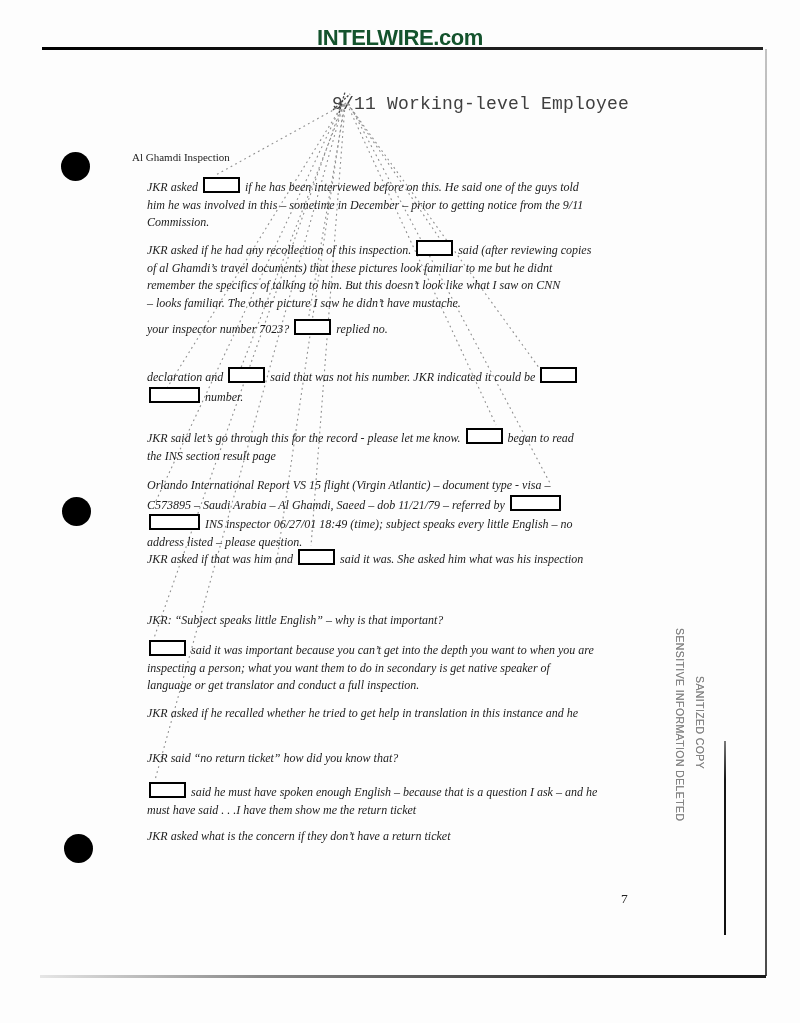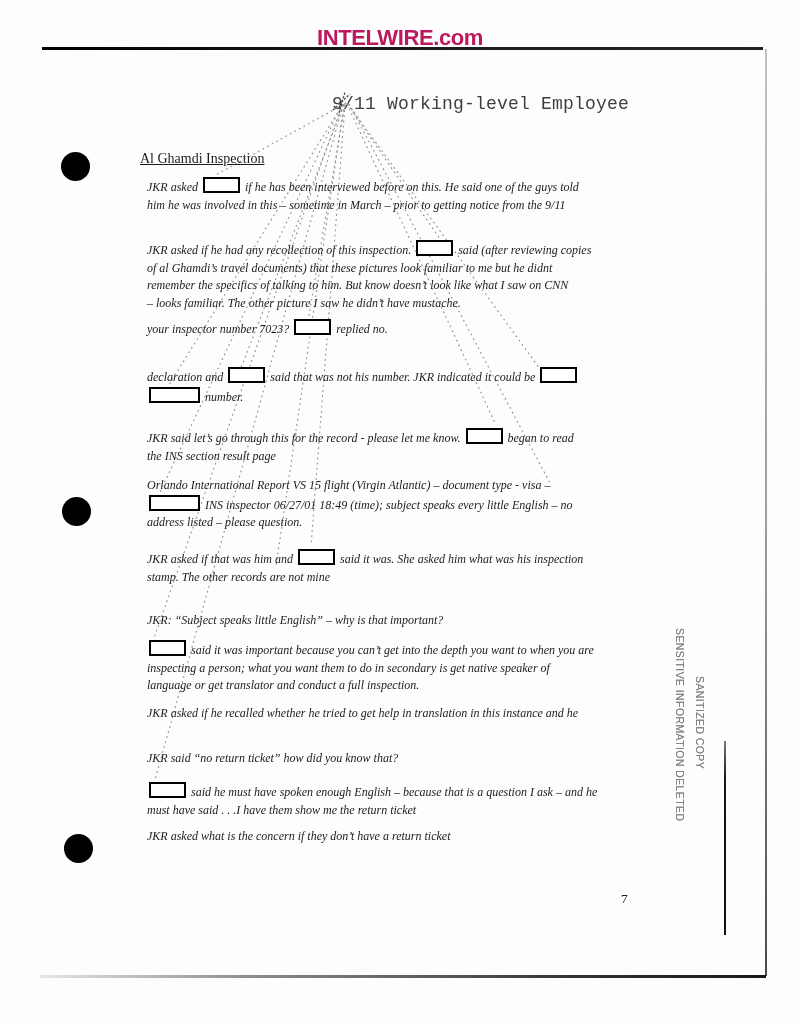--- a/index.html
+++ b/index.html
@@ -4,21 +4,21 @@
 <style>
   html,body{margin:0;padding:0;background:#ffffff;}
   #canvas{
     position:relative;width:800px;height:1023px;overflow:hidden;
     background:#fdfdfd;font-family:"Liberation Serif",serif;
   }
   
   #brand{
     position:absolute;top:25px;left:50%;transform:translateX(-50%);
     font-family:"Liberation Sans",sans-serif;font-weight:bold;
-    font-size:22px;letter-spacing:-0.4px;color:#be185d;white-space:nowrap;
+    font-size:22px;letter-spacing:-0.4px;color:#14532d;white-space:nowrap;
   }
   
   .top-edge{position:absolute;left:42px;top:47px;width:721px;height:3px;
     background:linear-gradient(to right,#000 0%,#1d1d1d 55%,#232323 100%);}
   .right-edge{position:absolute;left:765px;top:49px;width:2px;height:927px;
     background:linear-gradient(to bottom,#c2c2c2 0%,#9a9a9a 55%,#4a4a4a 100%);}
   .bottom-edge{position:absolute;left:40px;top:975px;width:726px;height:3px;
     background:linear-gradient(to right,#e6e6e6 0%,#8a8a8a 30%,#303030 75%,#1a1a1a 100%);}
   
   .hole{position:absolute;width:29px;height:29px;border-radius:50%;background:#000;}
@@ -28,22 +28,22 @@
   
   #class-header{
     position:absolute;left:332px;top:94px;
     font-family:Liberation Mono, monospace;
     font-size:18px;color:#3f3f3f;letter-spacing:0.2px;white-space:nowrap;
   }
   
   #leaders{position:absolute;left:0;top:0;pointer-events:none;}
   
   #section-heading{
-    position:absolute;left:140px;top:151px;font-size:14px;color:#1b1b1b;
-    text-decoration:underline;white-space:nowrap;
+    position:absolute;left:132px;top:151px;font-size:11px;color:#1b1b1b;
+    white-space:nowrap;
   }
   .para{
     position:absolute;left:147px;white-space:nowrap;
     font-size:12px;line-height:17.5px;color:#1b1b1b;font-style:italic;
   }
   .redaction{
     display:inline-block;width:33px;height:12px;border:2.5px solid #000;
     background:#fff;vertical-align:-2px;margin:0 2px;
   }
   .redaction.wide{width:47px;}
@@ -97,47 +97,48 @@
       <line x1="333" y1="110" x2="350" y2="94"></line>
       <line x1="339" y1="113" x2="345" y2="92"></line>
     </g>
   </svg>
 
   <div id="section-heading">Al Ghamdi Inspection</div>
 
   <div id="doc-body">
       <div class="para" style="top: 177px;">
         <div class="line">JKR asked <span class="redaction"></span> if he has been interviewed before on this.  He said one of the guys told</div>
-        <div class="line">him he was involved in this – sometime in March – prior to getting notice from the 9/11</div>
+        <div class="line">him he was involved in this – sometime in December – prior to getting notice from the 9/11</div>
+        <div class="line">Commission.</div>
       </div>
       <div class="para" style="top: 240px;">
         <div class="line">JKR asked if he had any recollection of this inspection. <span class="redaction"></span> said (after reviewing copies</div>
         <div class="line">of al Ghamdi’s travel documents) that these pictures look familiar to me but he didnt</div>
-        <div class="line">remember the specifics of talking to him.  But know doesn’t look like what I saw on CNN</div>
+        <div class="line">remember the specifics of talking to him.  But this doesn’t look like what I saw on CNN</div>
         <div class="line">– looks familiar.  The other picture I saw he didn’t have mustache.</div>
       </div>
       <div class="para" style="top: 319px;">
         <div class="line">your inspector number 7023? <span class="redaction"></span> replied no.</div>
       </div>
       <div class="para" style="top: 367px;">
         <div class="line">declaration and <span class="redaction"></span> said that was not his number.  JKR indicated it could be <span class="redaction"></span></div>
         <div class="line"><span class="redaction wide"></span> number.</div>
       </div>
       <div class="para" style="top: 428px;">
         <div class="line">JKR said let’s go through this for the record  - please let me know. <span class="redaction"></span> began to read</div>
         <div class="line">the INS section result page</div>
       </div>
       <div class="para" style="top: 477px;">
         <div class="line">Orlando International Report VS 15 flight (Virgin Atlantic) – document type - visa –</div>
+        <div class="line">C573895 – Saudi Arabia – Al Ghamdi, Saeed – dob 11/21/79 – referred by <span class="redaction wide"></span></div>
         <div class="line"><span class="redaction wide"></span> INS inspector 06/27/01 18:49 (time); subject speaks every little English – no</div>
         <div class="line">address listed – please question.</div>
       </div>
       <div class="para" style="top: 549px;">
         <div class="line">JKR asked if that was him and <span class="redaction"></span> said it was.  She asked him what was his inspection</div>
-        <div class="line">stamp.  The other records are not mine</div>
       </div>
       <div class="para" style="top: 612px;">
         <div class="line">JKR: “Subject speaks little English” – why is that important?</div>
       </div>
       <div class="para" style="top: 640px;">
         <div class="line"><span class="redaction"></span> said it was important because you can’t get into the depth you want to when you are</div>
         <div class="line">inspecting a person; what you want them to do in secondary is get native speaker of</div>
         <div class="line">language or get translator and conduct a full inspection.</div>
       </div>
       <div class="para" style="top: 705px;">

